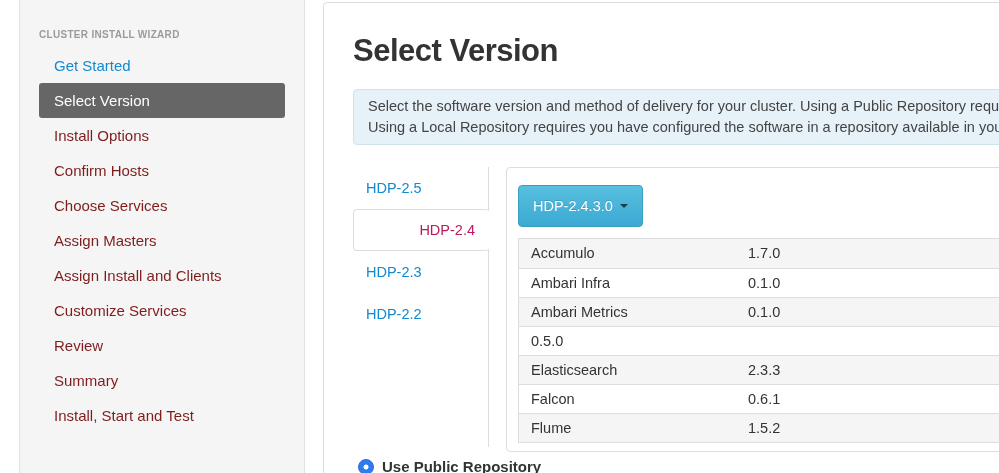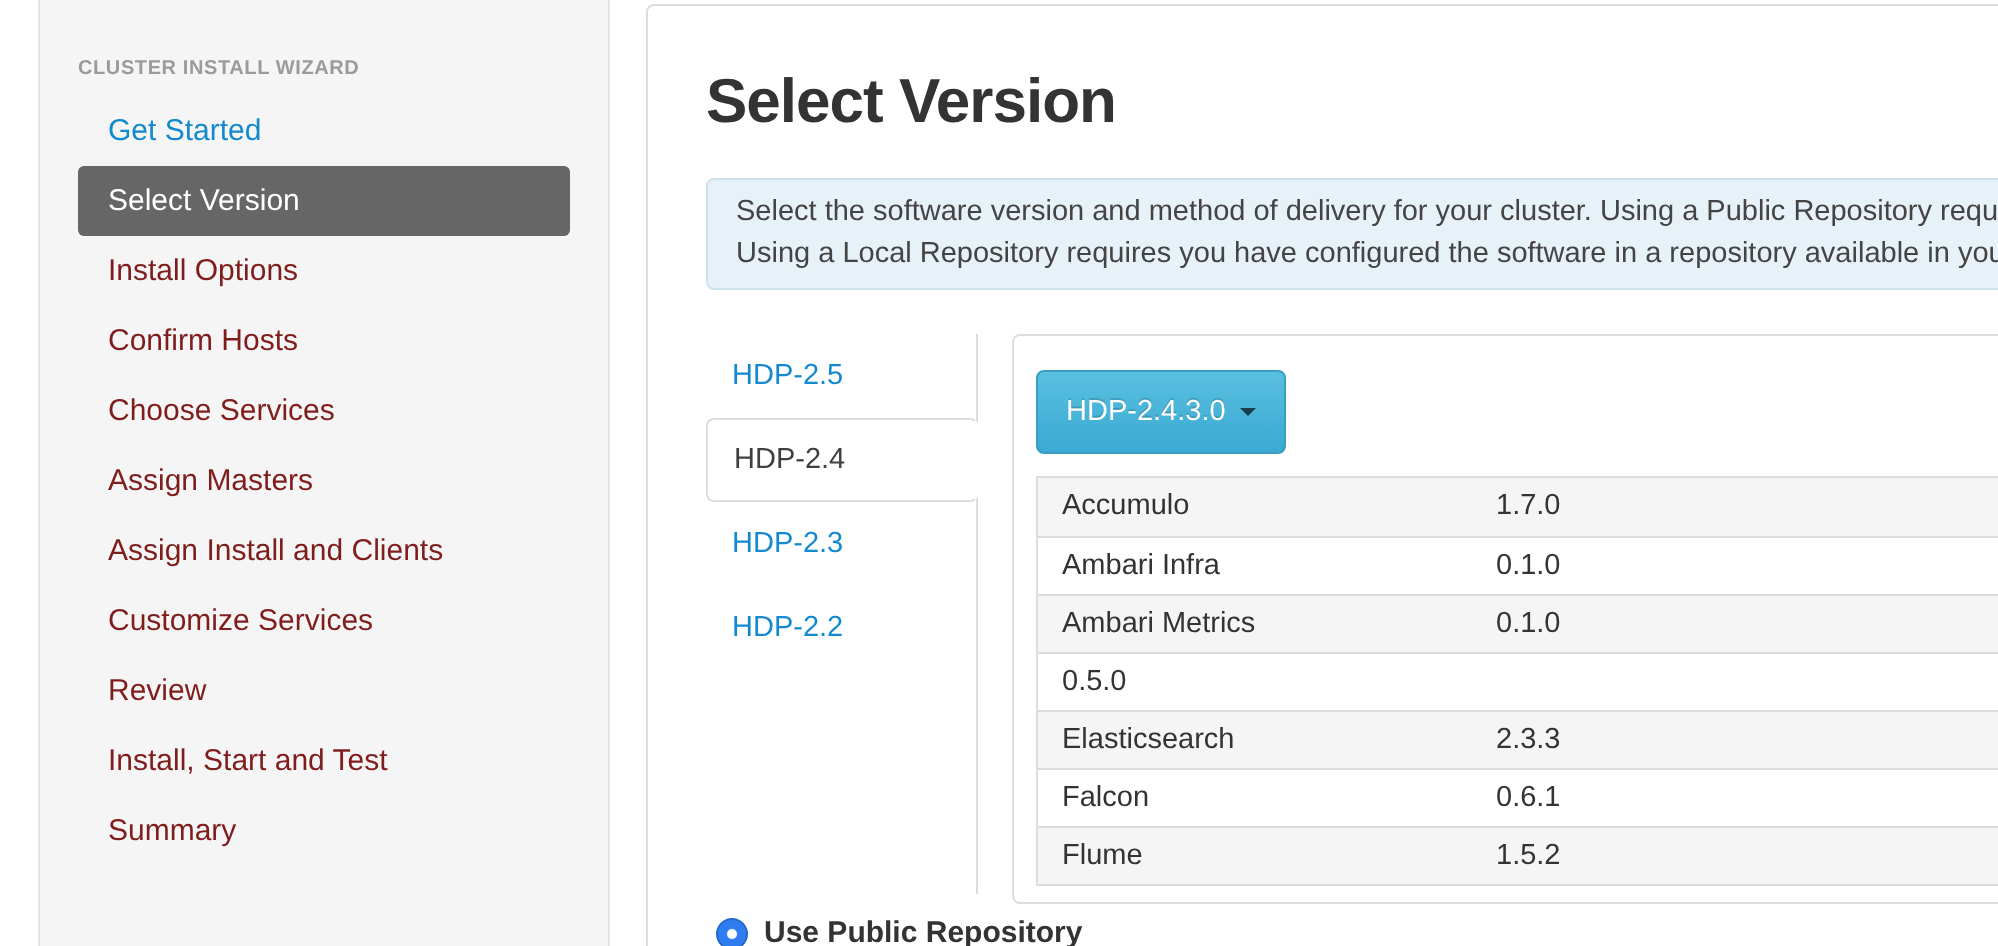--- a/index.html
+++ b/index.html
@@ -91,22 +91,23 @@
     cursor: pointer;
     white-space: nowrap;
   }
   .stack-tabs li.active {
     background: #fff;
     border: 1px solid #ddd;
     border-right: 1px solid #fff;
     margin-right: -1px;
     border-radius: 4px;
     padding: 10px 13px;
-    color: #404040;
+    color: #be185d;
     cursor: default;
+    text-align: right;
   }
 
   .content-panel {
     margin-left: 17px;
     width: 700px;
     height: 285px;
     background: #fff;
     border: 1px solid #ddd;
     border-radius: 4px;
     padding: 17px 0 0 11px;
@@ -177,22 +178,22 @@
   <ul class="steps">
     <li class="done">Get Started</li>
     <li class="active">Select Version</li>
     <li>Install Options</li>
     <li>Confirm Hosts</li>
     <li>Choose Services</li>
     <li>Assign Masters</li>
     <li>Assign Install and Clients</li>
     <li>Customize Services</li>
     <li>Review</li>
+    <li>Summary</li>
     <li>Install, Start and Test</li>
-    <li>Summary</li>
   </ul>
 </div>
 
 <div class="main-panel">
   <h1 class="page-title">Select Version</h1>
 
   <div class="banner">
     <div>Select the software version and method of delivery for your cluster. Using a Public Repository requires Internet connectivity.</div>
     <div>Using a Local Repository requires you have configured the software in a repository available in your network.</div>
   </div>

